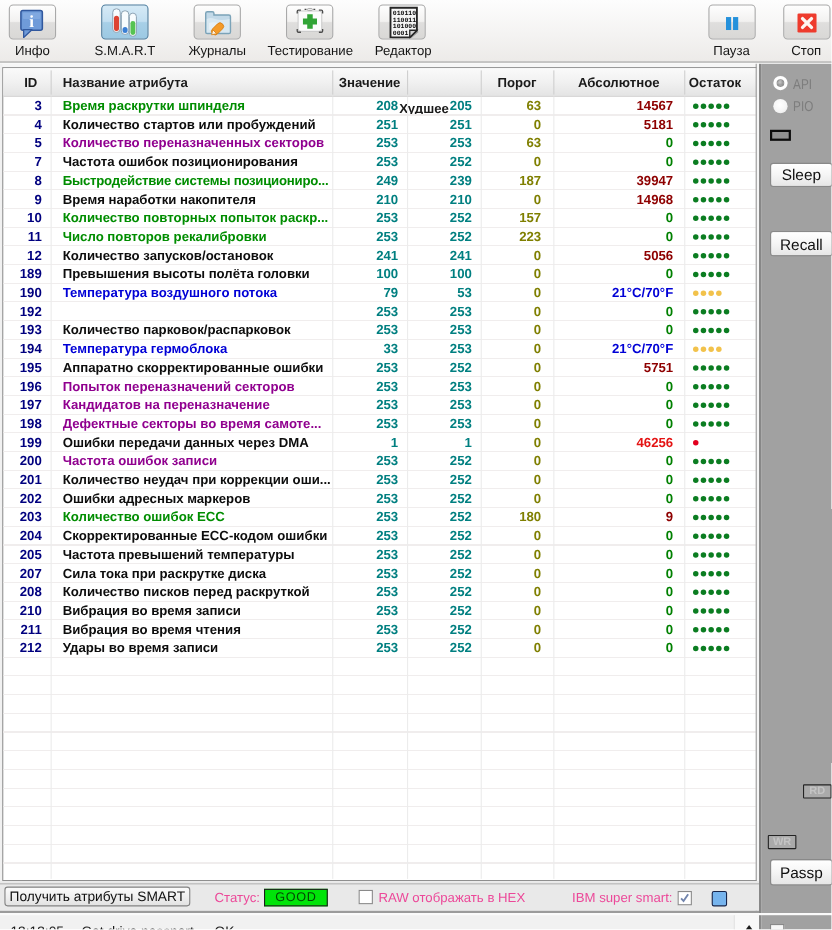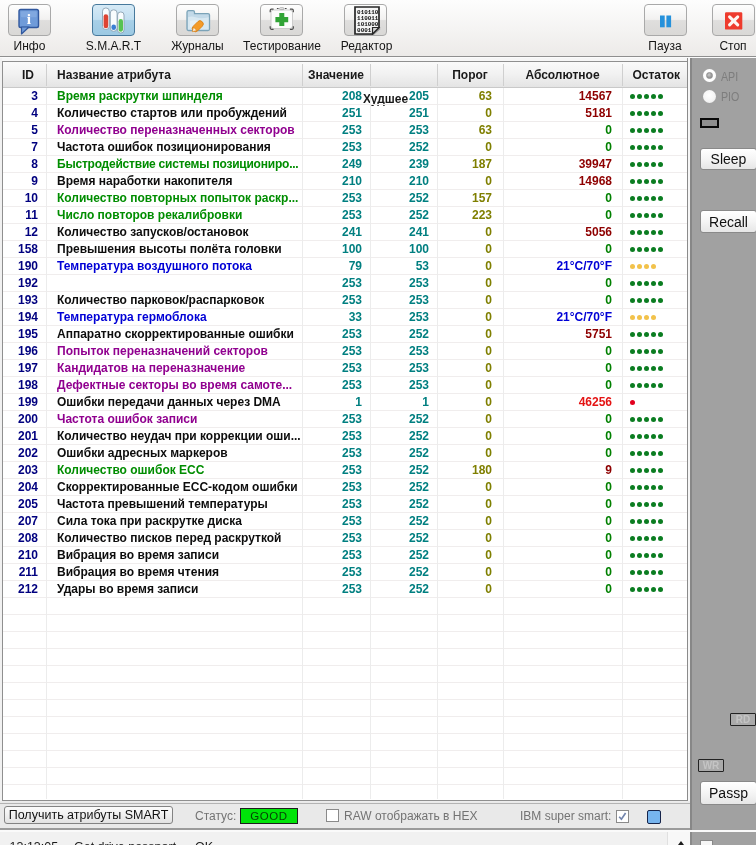--- a/index.html
+++ b/index.html
@@ -69,21 +69,21 @@
 
 
 #bbar  { left:0; top:801px; width:690px; height:27px; background:#e9e9e9; }
 #bbl1  { left:0; top:801px; width:690px; height:1px; background:#ececec; }
 #bbl2  { left:0; top:803px; width:690px; height:1px; background:#b3b3b3; }
 #bbl3  { left:0; top:828px; width:690px; height:1.5px; background:#9b9b9b; }
 #wline { left:0; top:829.5px; width:756px; height:2.5px; background:#fafafa; }
 #getbtn { left:4px; top:806px; width:169px; height:18px; border:1px solid #838383; border-radius:3px;
   background:linear-gradient(180deg,#fbfbfb 0%,#efefef 55%,#e2e2e2 100%);
   font-size:12.5px; color:#111; text-align:center; line-height:16px; white-space:nowrap; }
-.blbl { position:absolute; top:808px; height:16px; line-height:16px; font-size:12px; color:#737373; white-space:nowrap; }
+.blbl { position:absolute; top:808px; height:16px; line-height:16px; font-size:12px; color:#ec4899; white-space:nowrap; }
 #good { left:240px; top:808px; width:58px; height:16px; background:#00e409; border:1px solid #1d1d1d;
   text-align:center; font-size:11.5px; line-height:15px; color:#054405; letter-spacing:0.6px; }
 #cb1 { left:326px; top:809px; width:13px; height:13px; background:#fff; border:1px solid #8a8a8a; }
 #cb2 { left:616px; top:810px; width:13px; height:13px; background:#fff; border:1px solid #8a8a8a; }
 #bluesq { left:647px; top:810px; width:14px; height:14px; background:#76b4ee; border:1.5px solid #16244a; border-radius:2px; }
 
 
 #logbg { left:0; top:832px; width:690px; height:13px; background:#f1f1f1; }
 #logsb { left:667px; top:832px; width:23px; height:13px; background:#f8f8f8; border-left:1px solid #e0e0e0; }
 #logarrow { left:678px; top:841px; width:0; height:0; border-left:3.5px solid transparent; border-right:3.5px solid transparent; border-bottom:4.5px solid #1c1c1c; }
@@ -182,21 +182,21 @@
   <div class="abs" id="leftstrip"></div>
 
   <div class="abs" id="tframe"></div>
   <div class="abs" id="thead"></div>
   <div class="hl" style="left:15px; width:26px; text-align:center;">ID</div>
   <div class="hl" style="left:57px;">Название атрибута</div>
   <div class="hl" style="left:302px; width:68px; text-align:center;">Значение</div>
   <div class="hl" style="left:352px; width:67px; text-align:center;margin-top:24px;">Худшее</div>
   <div class="hl" style="left:437px; width:66px; text-align:center;">Порог</div>
   <div class="hl" style="left:503px; width:119px; text-align:center;">Абсолютное</div>
-  <div class="hl" style="left:620px; width:60px; text-align:right;">Остаток</div>
+  <div class="hl" style="left:620px; width:60px; text-align:center;">Остаток</div>
   <div class="hsep" style="left:46px;"></div>
   <div class="hsep" style="left:302px;"></div>
   <div class="hsep" style="left:370px;"></div>
   <div class="hsep" style="left:437px;"></div>
   <div class="hsep" style="left:503px;"></div>
   <div class="hsep" style="left:622px;"></div>
   <div class="abs" id="hgrid"></div>
   <div class="vline" style="left:46px;"></div>
   <div class="vline" style="left:302px;"></div>
   <div class="vline" style="left:370px;"></div>
@@ -279,21 +279,21 @@
 <div class="row" style="top:224px">
       <span class="id">12</span>
       <span class="nm nk">Количество запусков/остановок</span>
       <span class="c v1">241</span>
       <span class="c v2">241</span>
       <span class="c v3">0</span>
       <span class="c rw rm">5056</span>
       <span class="dd dg"><i></i><i></i><i></i><i></i><i></i></span>
     </div>
 <div class="row" style="top:241px">
-      <span class="id">158</span>
+      <span class="id">189</span>
       <span class="nm nk">Превышения высоты полёта головки</span>
       <span class="c v1">100</span>
       <span class="c v2">100</span>
       <span class="c v3">0</span>
       <span class="c rw rg">0</span>
       <span class="dd dg"><i></i><i></i><i></i><i></i><i></i></span>
     </div>
 <div class="row" style="top:258px">
       <span class="id">190</span>
       <span class="nm nb">Температура воздушного потока</span>

